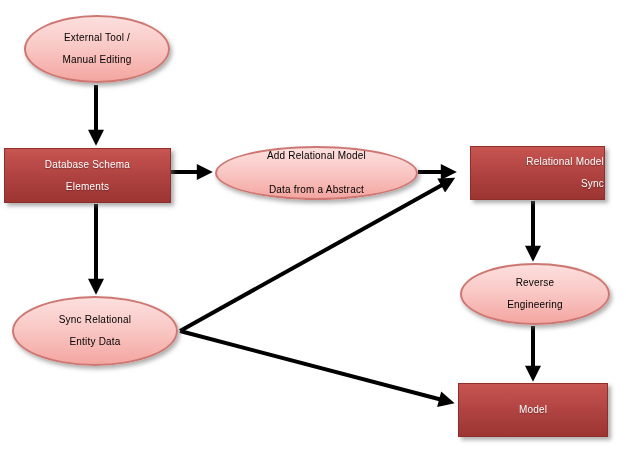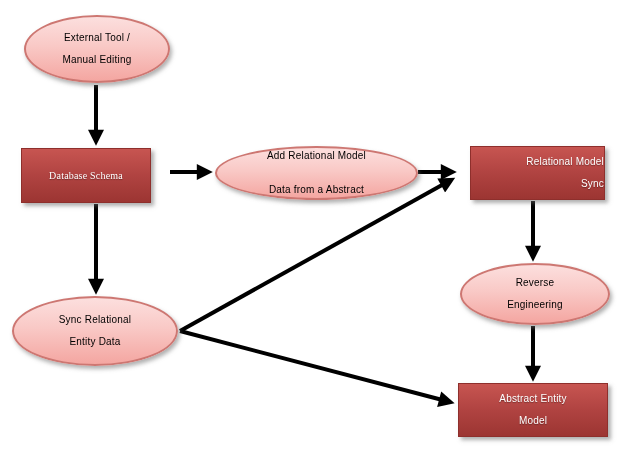--- a/index.html
+++ b/index.html
@@ -43,21 +43,21 @@
   }
   .rect {
     background: linear-gradient(180deg, #c75551 0%, #b04341 50%, #9c3532 100%);
     border: 1px solid #8e2f2c;
     color: #ffffff;
     text-shadow: 0 1px 1px rgba(0,0,0,0.35);
     box-shadow: 3px 3px 4px rgba(110,110,110,0.55);
   }
   
   #n-external   { left: 24px;  top: 15px;  width: 146px; height: 68px; }
-  #n-dbschema   { left: 21px;  top: 148px; width: 130px; height: 55px; font-family: Liberation Serif, serif; }
+  #n-dbschema   { left: 4px;  top: 148px; width: 167px; height: 55px; }
   #n-add        { left: 215px; top: 146px; width: 203px; height: 54px; gap: 12px; }
   #n-relational { left: 470px; top: 146px; width: 135px; height: 54px; align-items: flex-end; }
   #n-sync       { left: 12px;  top: 296px; width: 166px; height: 70px; }
   #n-reverse    { left: 460px; top: 263px; width: 150px; height: 62px; }
   #n-abstract   { left: 458px; top: 383px; width: 150px; height: 54px; }
 </style>
 </head>
 <body>
 
 <div class="canvas">
@@ -78,20 +78,21 @@
     <path d="M533 326 L533 377" stroke="#000000" stroke-width="4" fill="none" marker-end="url(#ah)"></path>
   </svg>
 
   <div class="node ellipse" id="n-external">
     <span>External Tool /</span>
     <span>Manual Editing</span>
   </div>
 
   <div class="node rect" id="n-dbschema">
     <span>Database Schema</span>
+    <span>Elements</span>
   </div>
 
   <div class="node ellipse" id="n-add">
     <span>Add Relational Model</span>
     <span>Data from a Abstract</span>
   </div>
 
   <div class="node rect" id="n-relational">
     <span>Relational Model</span>
     <span>Sync</span>
@@ -101,17 +102,16 @@
     <span>Sync Relational</span>
     <span>Entity Data</span>
   </div>
 
   <div class="node ellipse" id="n-reverse">
     <span>Reverse</span>
     <span>Engineering</span>
   </div>
 
   <div class="node rect" id="n-abstract">
-    <span>Abstract Entity</span>
     <span>Model</span>
   </div>
 
 </div>
 
 </body></html>

